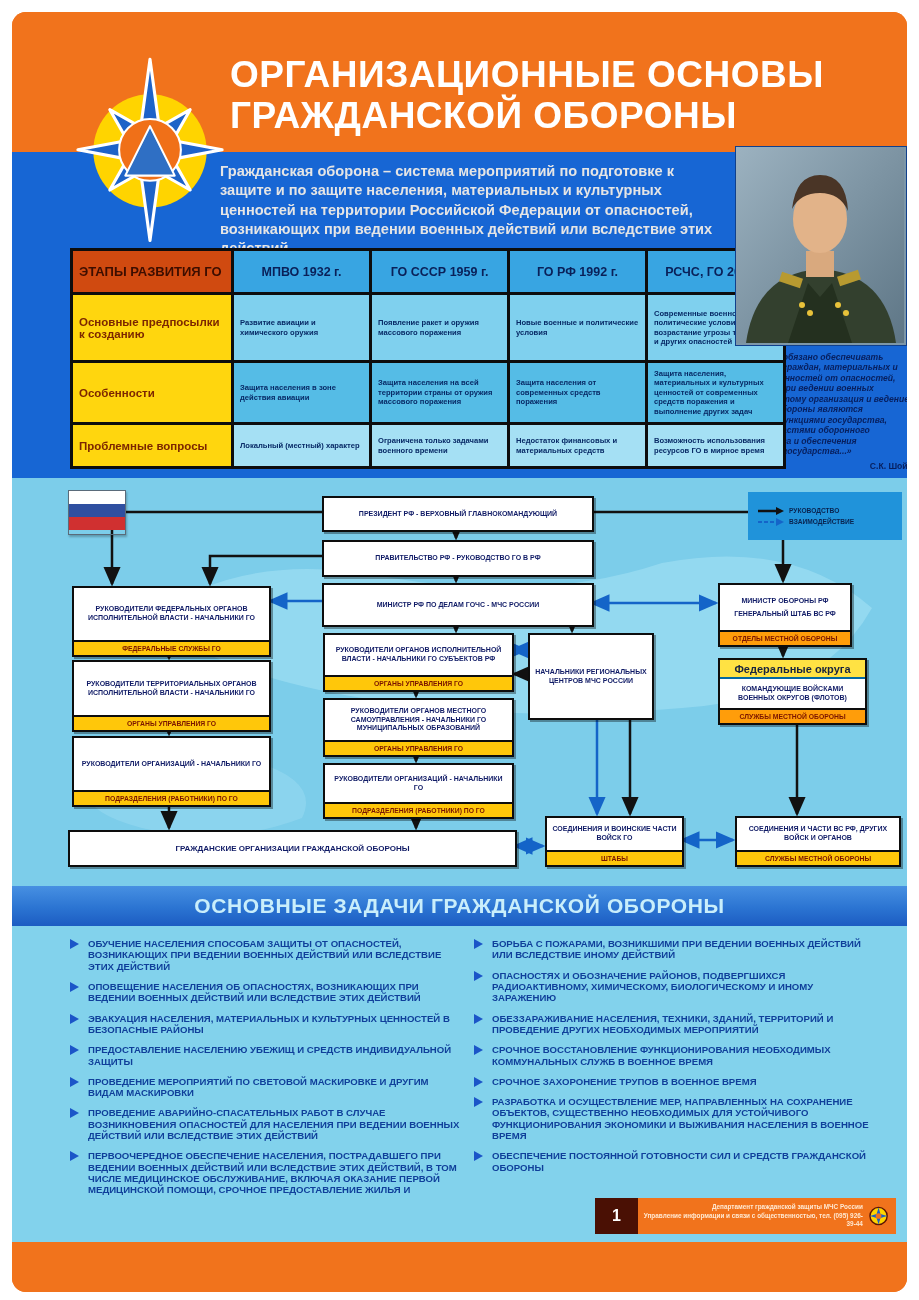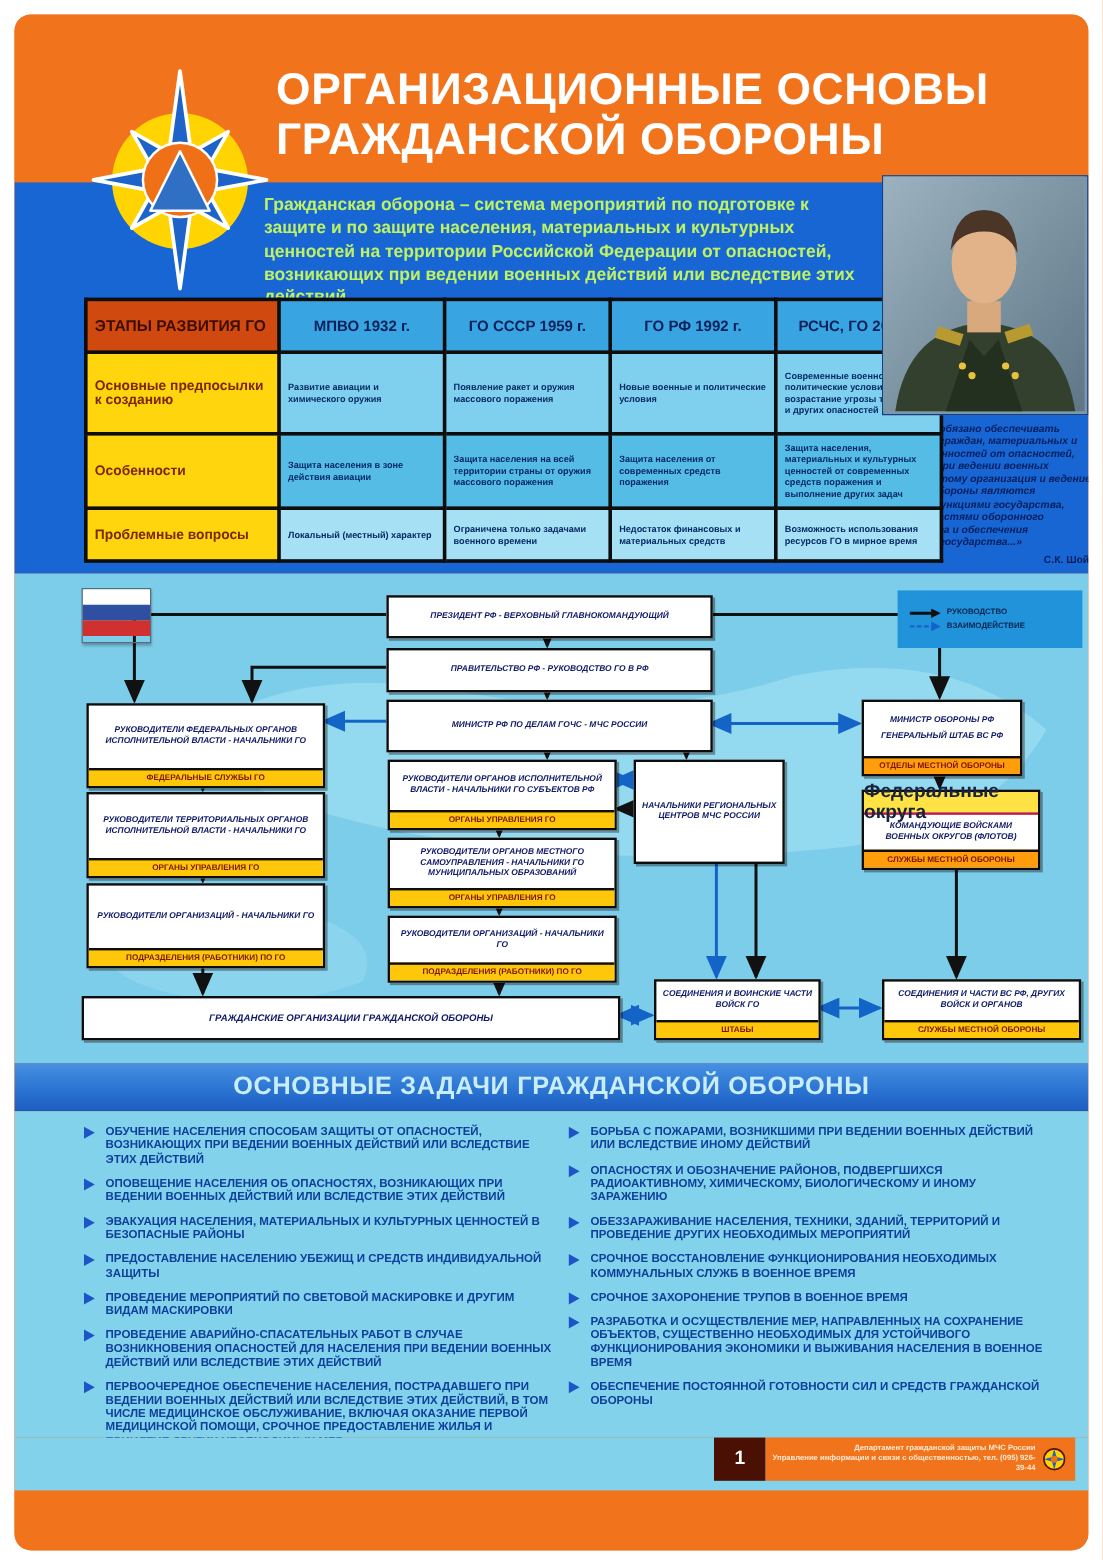--- a/index.html
+++ b/index.html
@@ -8,21 +8,21 @@
   #poster{position:absolute;left:12px;top:12px;width:895px;height:1280px;
           border-radius:14px;overflow:hidden;background:#f1731c;display:flex;flex-direction:column;}
   .sec{position:relative;width:100%;flex:0 0 auto;}
   
   #sec-header{height:140px;background:#f1731c;}
   #title{position:absolute;left:218px;top:42px;width:670px;color:#ffffff;
          font-weight:bold;font-size:37px;line-height:1.12;letter-spacing:.5px;}
   #emblem{position:absolute;left:60px;top:40px;z-index:6;}
   
   #sec-upper{height:326px;background:#1766d4;}
-  #intro{position:absolute;left:208px;top:10px;width:496px;color:#bef264;
+  #intro{position:absolute;left:208px;top:10px;width:496px;color:#e5e5e5;
          font-size:14.6px;line-height:1.32;font-weight:bold;}
   #intro .lead{font-weight:bold;}
   #portrait{position:absolute;left:723px;top:-6px;width:170px;height:198px;z-index:4;
             border:1px solid #10408c;background:#7d97a8;}
   #quote{position:absolute;left:706px;top:200px;width:198px;height:118px;color:#071f5e;
          font-size:8.6px;font-style:italic;font-weight:bold;line-height:1.22;}
   #quote .sig{text-align:right;margin-top:4px;font-style:normal;}
   
   #stages{position:absolute;left:58px;top:96px;border-collapse:collapse;table-layout:fixed;width:650px;}
   #stages td{border:3px solid #0d0d0d;vertical-align:middle;padding:3px 6px;}
@@ -38,26 +38,26 @@
   .band{height:42px;background:linear-gradient(180deg,#4790e2 0%,#2b74d2 55%,#1c5cc2 100%);
         display:flex;align-items:center;justify-content:center;}
   .band span{color:#c9eefb;font-weight:bold;font-size:21px;letter-spacing:.6px;}
   #sec-band2{height:40px;}
   
   #sec-chart{height:408px;background:#7ccdea;}
   #chart-svg{position:absolute;left:0;top:0;z-index:1;}
   .cbox{position:absolute;z-index:3;border:2px solid #0d0d0d;background:#ffffff;
         box-shadow:2px 2px 0 rgba(0,0,0,.35);display:flex;flex-direction:column;}
   .cbox .tt{flex:1;display:flex;align-items:center;justify-content:center;text-align:center;
-            color:#101b66;font-weight:bold;font-size:7px;line-height:1.25;padding:2px 4px;font-style:italic;}
+            color:#101b66;font-weight:bold;font-size:7px;line-height:1.25;padding:2px 4px;}
   .cbox .yb{height:13px;border-top:2px solid #0d0d0d;background:#ffc70a;color:#7a1400;
             font-weight:bold;font-size:6.8px;display:flex;align-items:center;justify-content:center;}
   .cbox .ob{background:#ff9d0a;}
-  .cbox .yh{height:17px;border-bottom:2px solid #be185d;background:#ffe243;color:#17233f;
-            font-weight:bold;font-size:16px;display:flex;align-items:center;justify-content:center;}
+  .cbox .yh{height:17px;border-bottom:2px solid #0369a1;background:#ffe243;color:#17233f;
+            font-weight:bold;font-size:11px;display:flex;align-items:center;justify-content:center;}
   #legend{position:absolute;left:736px;top:14px;width:154px;height:48px;background:#2093da;z-index:3;
           display:flex;flex-direction:column;justify-content:center;gap:3px;padding-left:10px;box-sizing:border-box;}
   .leg-row{display:flex;align-items:center;gap:5px;color:#09234f;font-weight:bold;font-size:6.6px;}
   #flag{position:absolute;left:56px;top:12px;z-index:3;border:1px solid #5a6b7a;box-shadow:1px 2px 2px rgba(0,0,0,.25);}
   
   #sec-tasks{height:272px;background:#82d2ec;}
   .task-col{position:absolute;top:12px;display:flex;flex-direction:column;gap:9px;}
   #tasks-left{left:58px;width:390px;}
   #tasks-right{left:462px;width:396px;}
   .task{display:flex;gap:9px;align-items:flex-start;}

